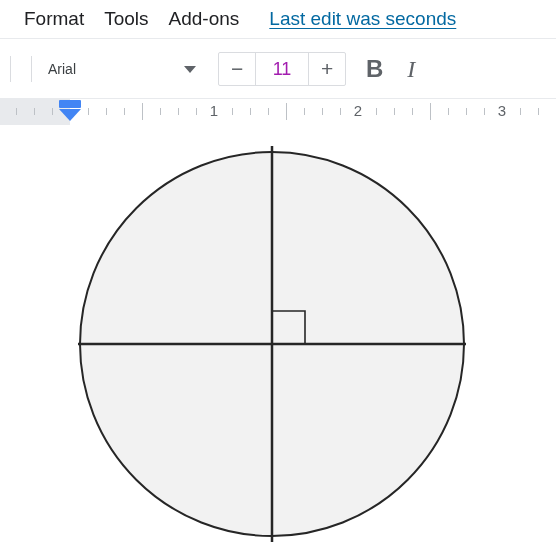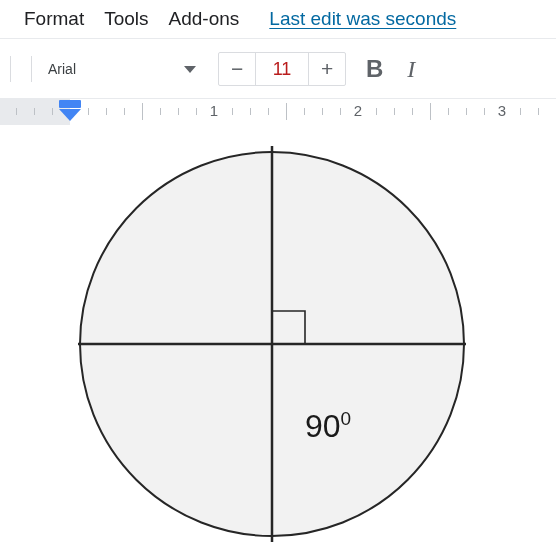--- a/index.html
+++ b/index.html
@@ -104,21 +104,21 @@
     color: #5f6368;
     cursor: pointer;
     user-select: none;
   }
   .size-val {
     width: 52px;
     display: flex;
     align-items: center;
     justify-content: center;
     font-size: 18px;
-    color: #b91c1c;
+    color: #a21caf;
     border-left: 1px solid #dadce0;
     border-right: 1px solid #dadce0;
     cursor: text;
   }
   .bold-btn {
     font-family: "Liberation Sans", sans-serif;
     font-weight: bold;
     font-size: 24px;
     color: #5f6368;
     margin-left: 20px;
@@ -288,16 +288,13 @@
   </div>
 </div>
 
 <div class="doc-canvas">
   <svg class="circle-svg" id="figure-svg" width="556" height="424">
       <circle cx="272" cy="219" r="192" fill="#f2f2f2" stroke="#262626" stroke-width="2"></circle>
       <line x1="272" y1="21" x2="272" y2="417" stroke="#262626" stroke-width="2.5"></line>
       <line x1="78" y1="219" x2="466" y2="219" stroke="#262626" stroke-width="2.5"></line>
       <path d="M 272 186 L 305 186 L 305 219" fill="none" stroke="#262626" stroke-width="1.6"></path>
     </svg>
-  <div class="deg-label">
-    <span>90</span><sup>0</sup>
-  </div>
 </div>
 
 </body></html>

